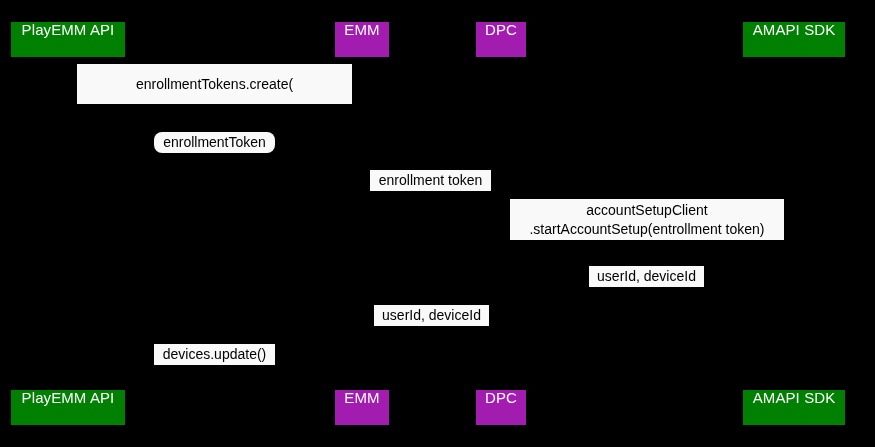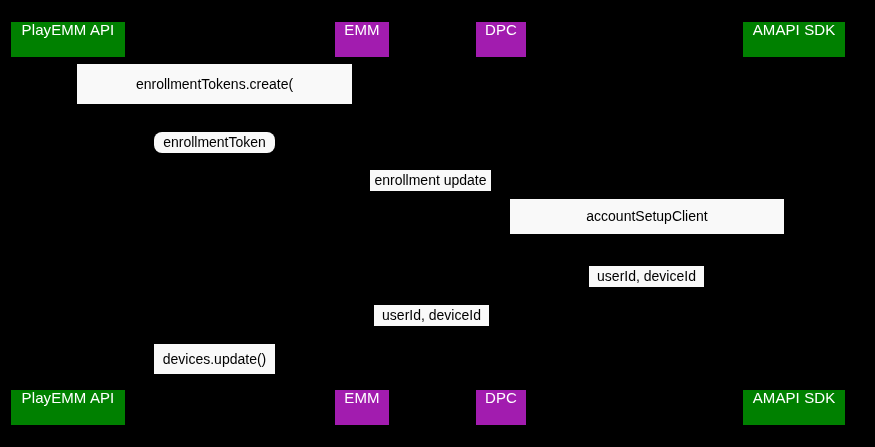--- a/index.html
+++ b/index.html
@@ -97,23 +97,23 @@
       <div class="participant green" style="left: 743px; top: 390px; width: 102px; height: 35px;">
         <span>AMAPI SDK</span>
       </div>
     </div>
   <div id="messages">
       <div class="arrow" style="left: 68px; width: 294px; top: 107px;"></div>
       <div class="msg-label" style="left: 77px; top: 64px; width: 275px; height: 40px;"><span class="ln">enrollmentTokens.create(</span></div>
       <div class="arrow" style="left: 68px; width: 294px; top: 156px;"></div>
       <div class="msg-label left" style="left: 154px; top: 132px; width: 121px; height: 21px; border-radius: 8px;"><span class="ln">enrollmentToken</span></div>
       <div class="arrow" style="left: 362px; width: 139px; top: 194px;"></div>
-      <div class="msg-label left" style="left: 370px; top: 170px; width: 121px; height: 21px;"><span class="ln">enrollment update</span></div>
+      <div class="msg-label left" style="left: 370px; top: 170px; width: 121px; height: 21px;"><span class="ln">enrollment token</span></div>
       <div class="arrow" style="left: 501px; width: 293px; top: 243px;"></div>
-      <div class="msg-label" style="left: 510px; top: 199px; width: 274px; height: 35px;"><span class="ln">accountSetupClient</span></div>
+      <div class="msg-label" style="left: 510px; top: 199px; width: 274px; height: 41px;"><span class="ln">accountSetupClient</span><span class="ln">.startAccountSetup(entrollment token)</span></div>
       <div class="arrow" style="left: 501px; width: 293px; top: 290px;"></div>
       <div class="msg-label left" style="left: 589px; top: 266px; width: 115px; height: 21px;"><span class="ln">userId, deviceId</span></div>
       <div class="arrow" style="left: 362px; width: 139px; top: 329px;"></div>
       <div class="msg-label left" style="left: 374px; top: 305px; width: 115px; height: 21px;"><span class="ln">userId, deviceId</span></div>
       <div class="arrow" style="left: 68px; width: 294px; top: 368px;"></div>
-      <div class="msg-label left" style="left: 154px; top: 344px; width: 121px; height: 30px;"><span class="ln">devices.update()</span></div>
+      <div class="msg-label left" style="left: 154px; top: 344px; width: 121px; height: 21px;"><span class="ln">devices.update()</span></div>
     </div>
 </div>
 
 </body></html>

